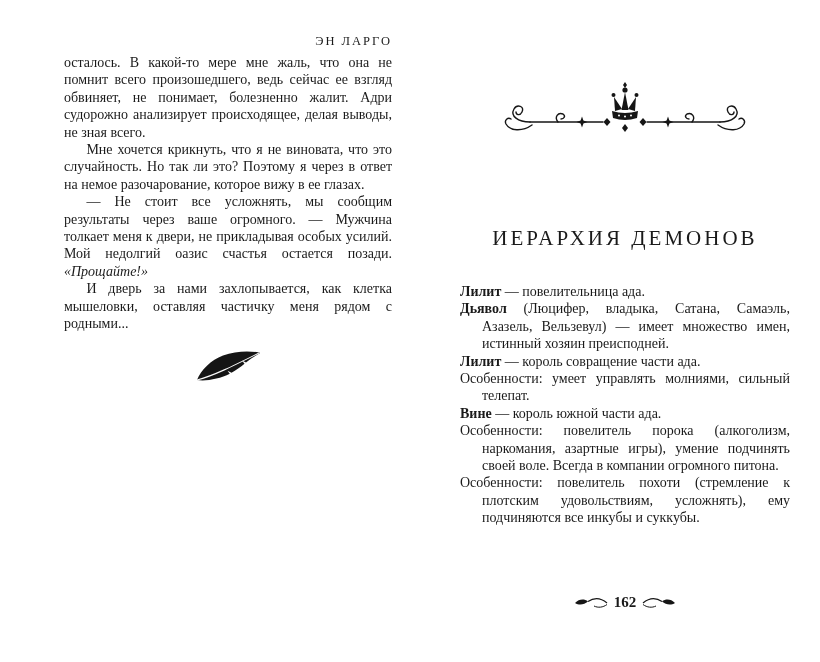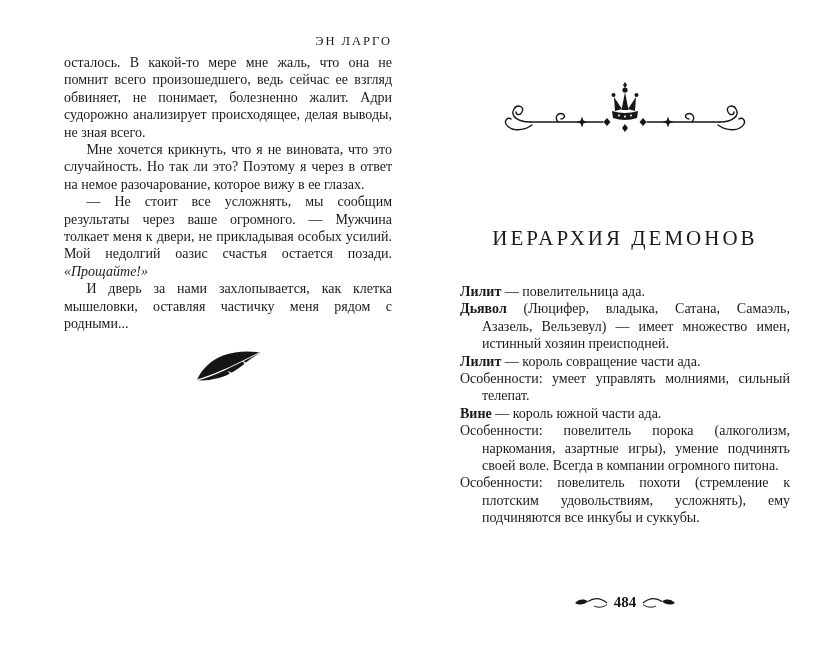--- a/index.html
+++ b/index.html
@@ -136,21 +136,21 @@
         <p><span>Особенности: повелитель порока (алкоголизм, наркомания, азартные игры), умение подчинять своей воле. Всегда в компании огромного питона.</span></p>
         <p><span>Особенности: повелитель похоти (стремление к плотским удовольствиям, усложнять), ему подчиняются все инкубы и суккубы.</span></p>
       </div>
 
     <div class="folio">
       <svg width="34" height="14" viewBox="0 0 34 14" aria-hidden="true">
         <path d="M1 7 C5 3 10 2.5 14 5.5 C10 9 5 9.5 1 7 Z" fill="#151515"></path>
         <path d="M14 5.5 C20 1.5 27 2 33 7" stroke="#151515" stroke-width="1.2" fill="none"></path>
         <path d="M20 10 C24 12 29 11.5 33 8.5" stroke="#151515" stroke-width="1" fill="none"></path>
       </svg>
-      <span>484</span>
+      <span>162</span>
       <svg class="mirror" width="34" height="14" viewBox="0 0 34 14" aria-hidden="true">
         <path d="M1 7 C5 3 10 2.5 14 5.5 C10 9 5 9.5 1 7 Z" fill="#151515"></path>
         <path d="M14 5.5 C20 1.5 27 2 33 7" stroke="#151515" stroke-width="1.2" fill="none"></path>
         <path d="M20 10 C24 12 29 11.5 33 8.5" stroke="#151515" stroke-width="1" fill="none"></path>
       </svg>
     </div>
   </div>
 </div>
 
 </body></html>

